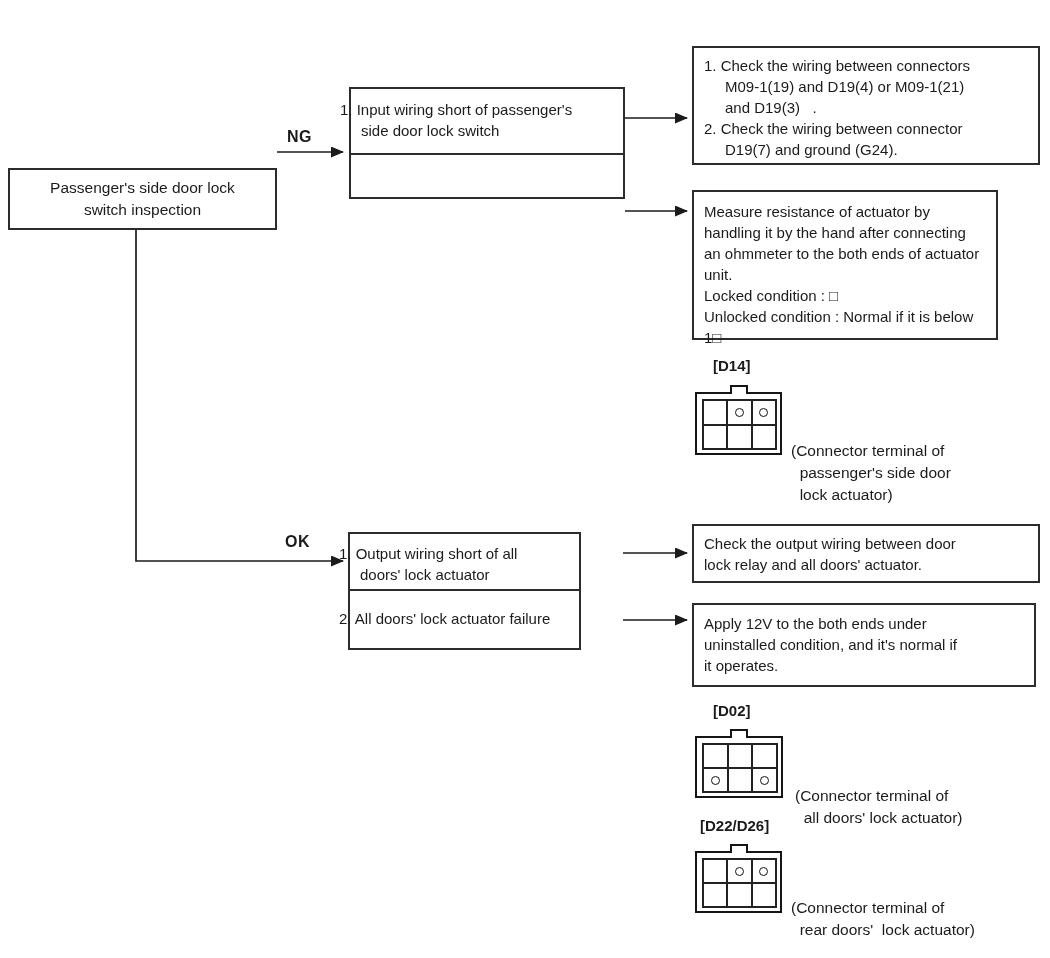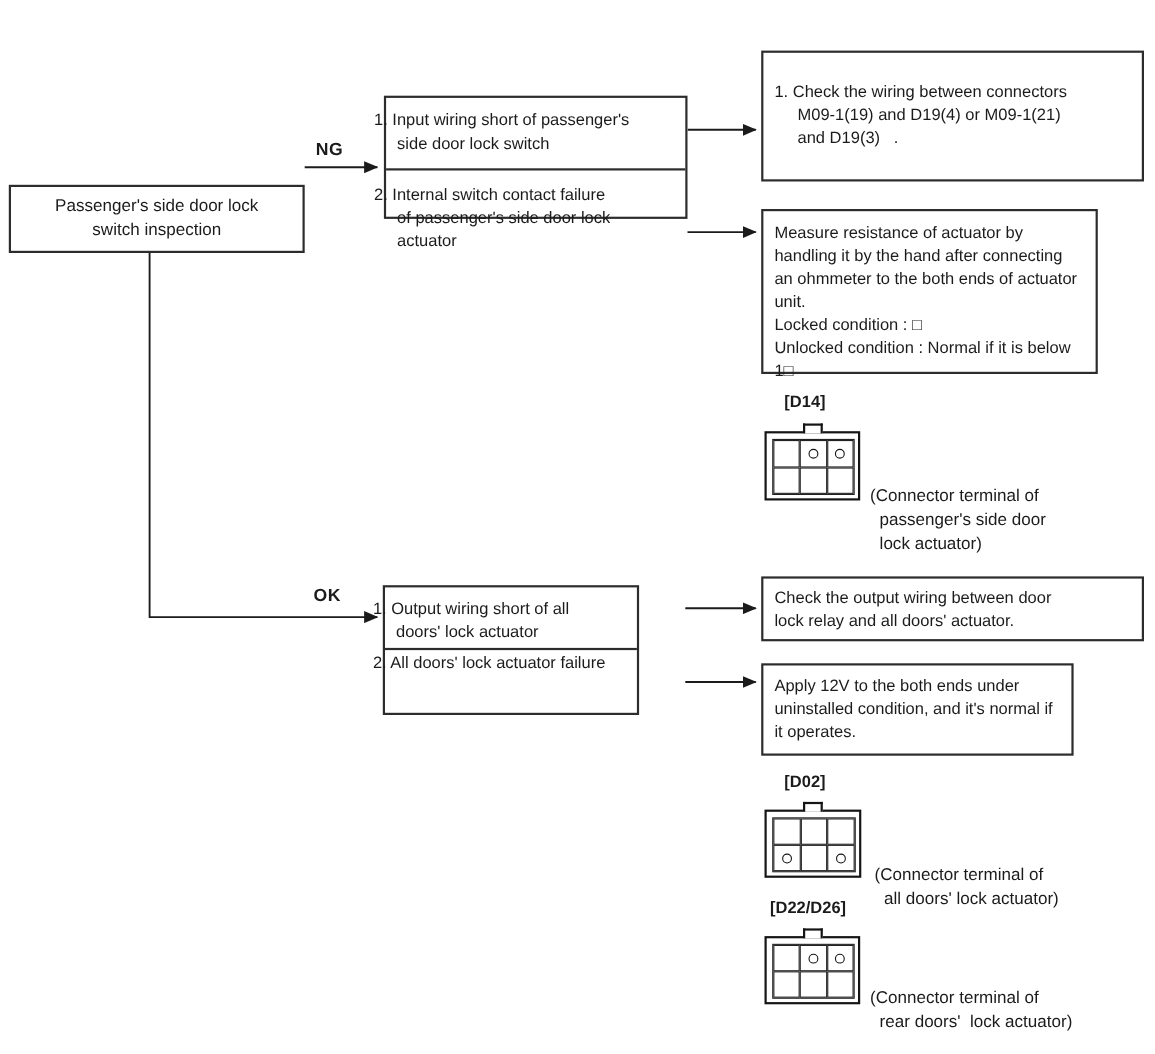--- a/index.html
+++ b/index.html
@@ -72,29 +72,28 @@
   </svg>
 
   <div class="box startbox" style="left:8px;top:132px;width:269px;height:62px;">Passenger's side door lock
 switch inspection</div>
 
   <div class="branch-label" style="left:287px;top:128px;">NG</div>
 
   <div class="box" style="left:349px;top:87px;width:276px;height:112px;">
     <div class="cell divided item" style="height:66px;padding:10px 2px 0 10px;">1. Input wiring short of passenger's
 side door lock switch</div>
-    <div class="cell item" style="padding:12px 2px 0 10px;">2. Internal switch contact failure
-of passenger's side door lock
-actuator</div>
   </div>
 
-  <div class="box" style="left:692px;top:46px;width:348px;height:119px;padding:25px 4px 0 10px;">
+  <div class="box" style="left:692px;top:46px;width:348px;height:119px;padding:7px 4px 0 10px;">
     <div class="item">1. Check the wiring between connectors
 M09-1(19) and D19(4) or M09-1(21)
 and D19(3)&nbsp;&nbsp;&nbsp;.</div>
+    <div class="item">2. Check the wiring between connector
+D19(7) and ground (G24).</div>
   </div>
 
   <div class="box plain" style="left:692px;top:190px;width:306px;height:150px;padding:9px 4px 0 10px;">Measure resistance of actuator by
 handling it by the hand after connecting
 an ohmmeter to the both ends of actuator
 unit.
 Locked condition : □
 Unlocked condition : Normal if it is below 1□</div>
 
   <div class="conn-label" style="left:713px;top:357px;">[D14]</div>
@@ -115,27 +114,27 @@
   </div>
   <div class="caption" style="left:791px;top:392px;">(Connector terminal of
   passenger's side door
   lock actuator)</div>
 
   <div class="branch-label" style="left:285px;top:533px;">OK</div>
 
   <div class="box" style="left:348px;top:532px;width:233px;height:118px;">
     <div class="cell divided item" style="height:57px;padding:9px 2px 0 10px;">1. Output wiring short of all
 doors' lock actuator</div>
-    <div class="cell item" style="padding:1px 2px 0 10px;">2. All doors' lock actuator failure</div>
+    <div class="cell item" style="padding:17px 2px 0 10px;">2. All doors' lock actuator failure</div>
   </div>
 
   <div class="box plain" style="left:692px;top:524px;width:348px;height:59px;padding:7px 4px 0 10px;">Check the output wiring between door
 lock relay and all doors' actuator.</div>
 
-  <div class="box plain" style="left:692px;top:603px;width:284px;height:84px;padding:8px 4px 0 10px;">Apply 12V to the both ends under
+  <div class="box plain" style="left:692px;top:603px;width:344px;height:84px;padding:8px 4px 0 10px;">Apply 12V to the both ends under
 uninstalled condition, and it's normal if
 it operates.</div>
 
   <div class="conn-label" style="left:713px;top:702px;">[D02]</div>
   <div class="conn" style="left:695px;top:736px;width:88px;height:62px;">
     <div class="conn-tab"></div>
     <div class="conn-grid">
         <div class="pin-cell"></div>
         <div class="pin-cell"></div>
         <div class="pin-cell"></div>

